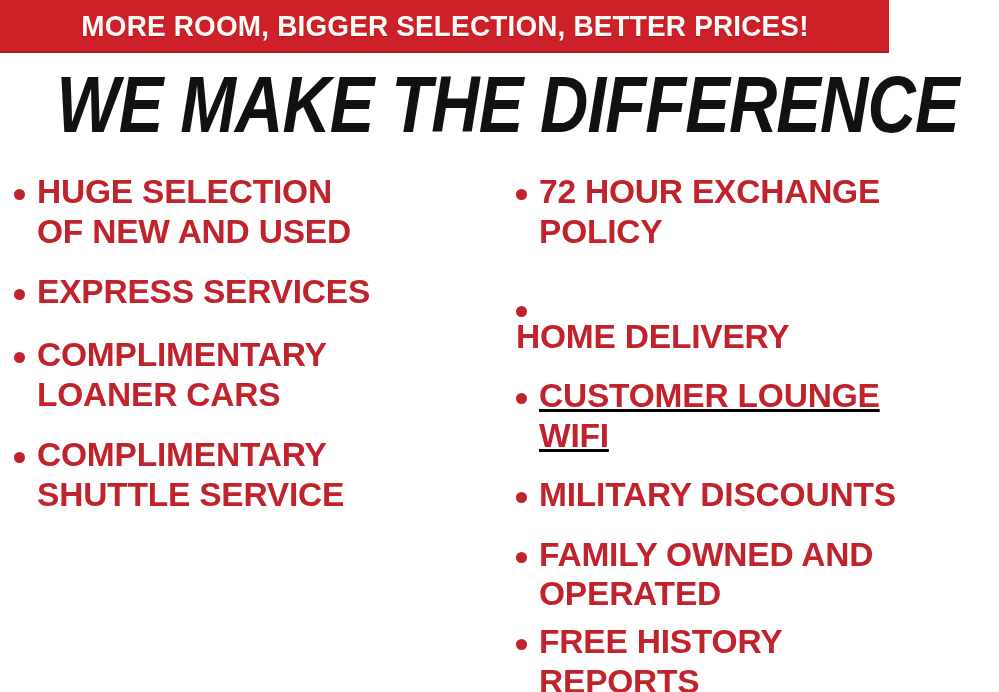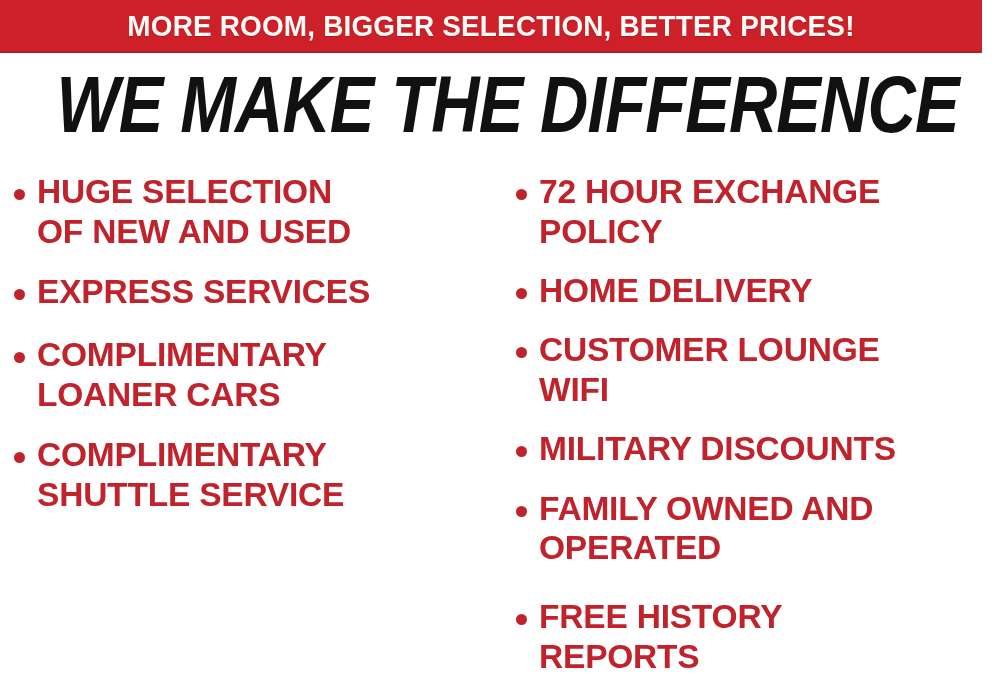--- a/index.html
+++ b/index.html
@@ -16,21 +16,21 @@
     height: 692px;
     background: #ffffff;
     overflow: hidden;
   }
 
   
   .banner {
     position: absolute;
     left: 0;
     top: 0;
-    width: 982px;
+    width: 889px;
     height: 53px;
     background: #ce2029;
     border-bottom: 2px solid #b21c24;
     box-sizing: border-box;
     display: flex;
     align-items: center;
     justify-content: center;
   }
   .banner-text {
     color: #fdfbf7;
@@ -110,25 +110,25 @@
     transform: scaleX(0.985);
     transform-origin: left top;
   }
 
   
   .col-left  .bullet:nth-child(1) { margin-bottom: 20px; }
   .col-left  .bullet:nth-child(2) { margin-bottom: 24px; }
   .col-left  .bullet:nth-child(3) { margin-bottom: 20px; }
   .col-left  .bullet:nth-child(4) { margin-bottom: 20px; }
 
-  .col-right .bullet:nth-child(1) { margin-bottom: 19px; }
-  .col-right .bullet:nth-child(2) { margin-bottom: 20px; }
-  .col-right .bullet:nth-child(3) { margin-bottom: 19px; }
+  .col-right .bullet:nth-child(1) { margin-bottom: 37px; }
+  .col-right .bullet:nth-child(2) { margin-bottom: 20px; flex-direction: column; }
+  .col-right .bullet:nth-child(3) { margin-bottom: 19px; text-decoration: underline; }
   .col-right .bullet:nth-child(4) { margin-bottom: 20px; }
-  .col-right .bullet:nth-child(5) { margin-bottom: 29px; }
+  .col-right .bullet:nth-child(5) { margin-bottom: 8px; }
 </style>
 </head>
 <body>
 
 <div id="ad">
 
   <div class="banner">
     <div class="banner-text">MORE ROOM, BIGGER SELECTION, BETTER PRICES!</div>
   </div>
 

